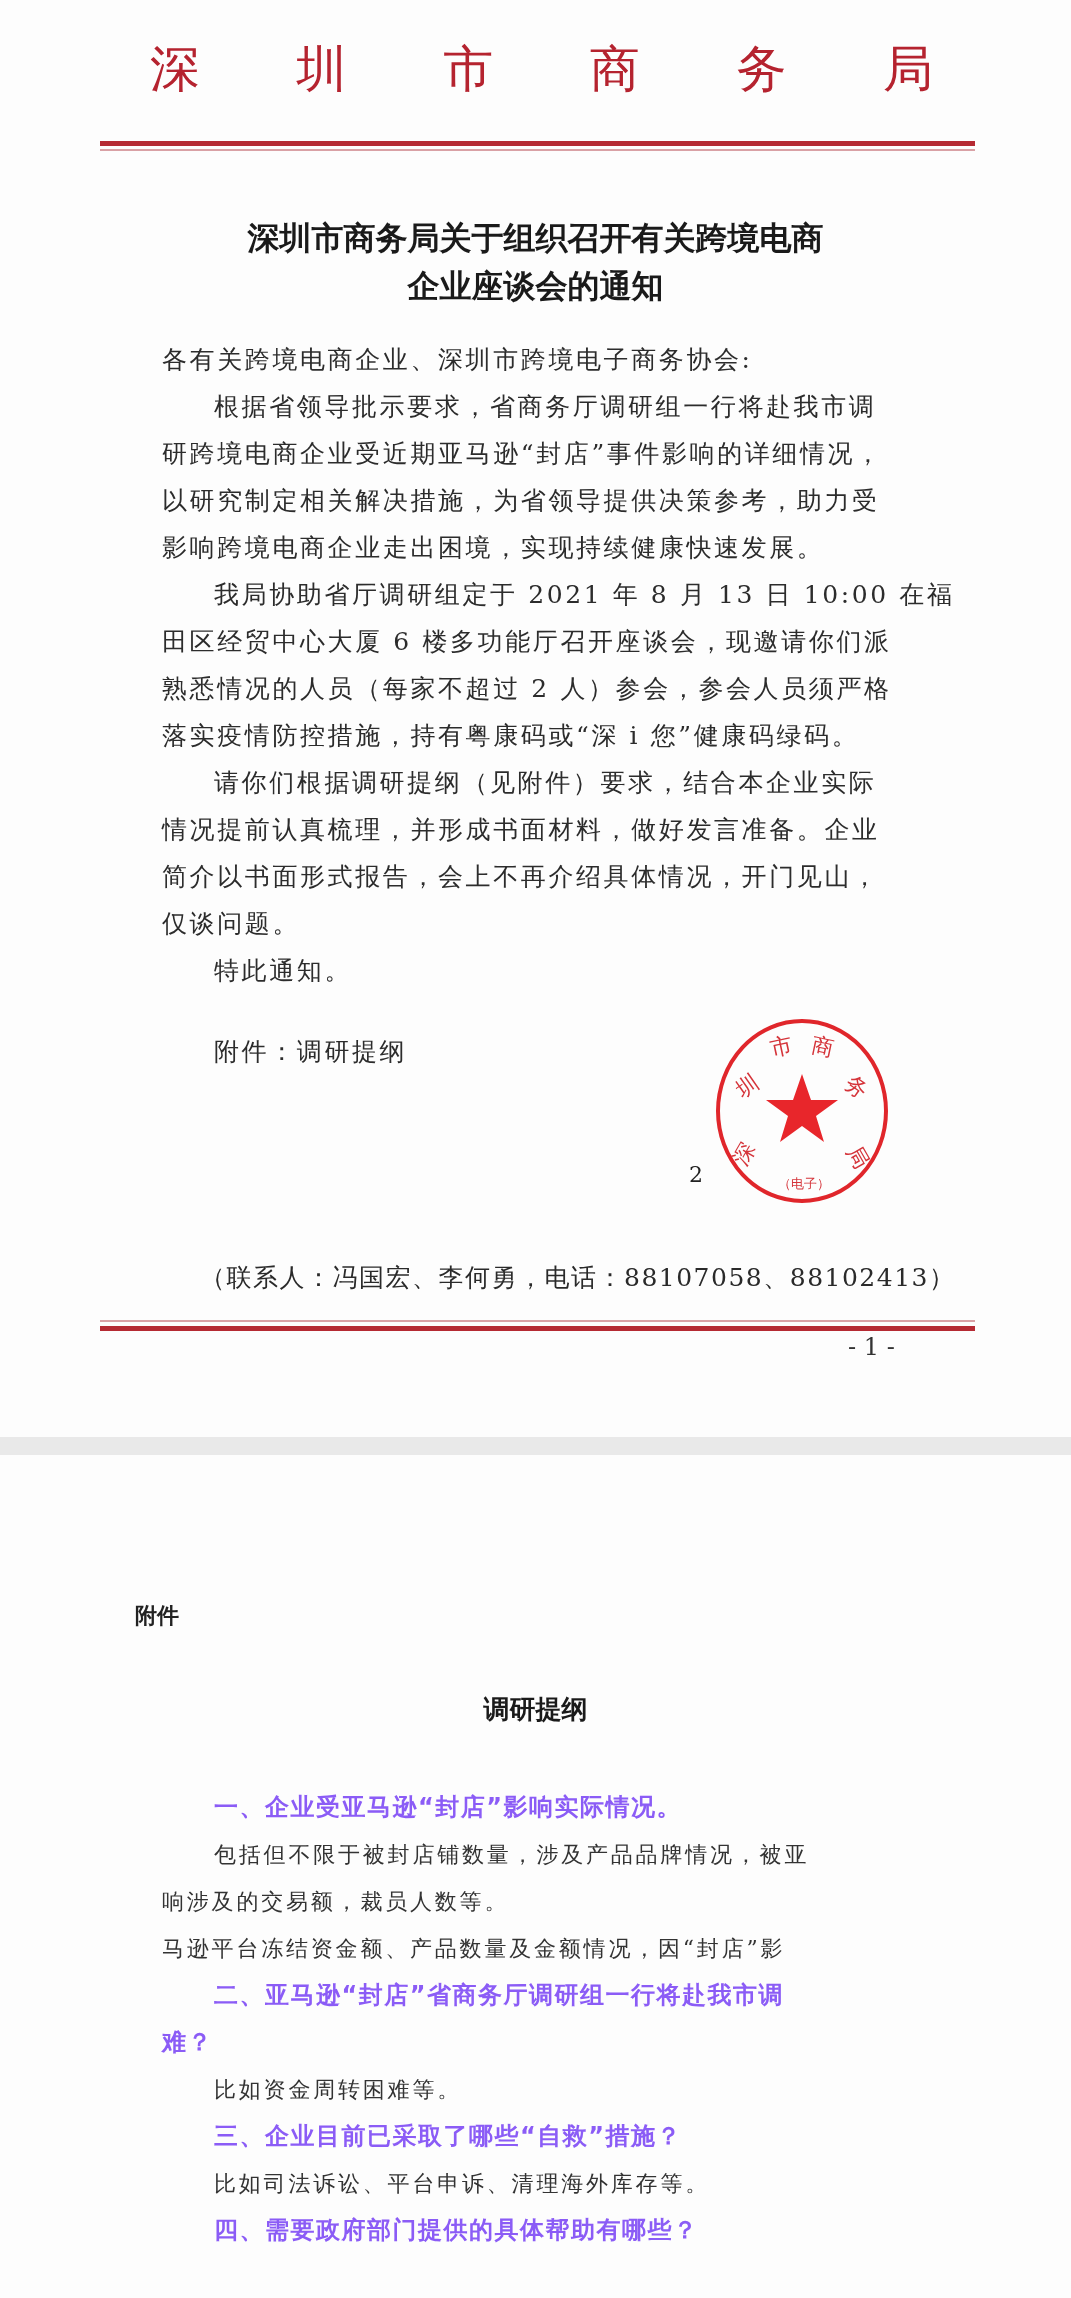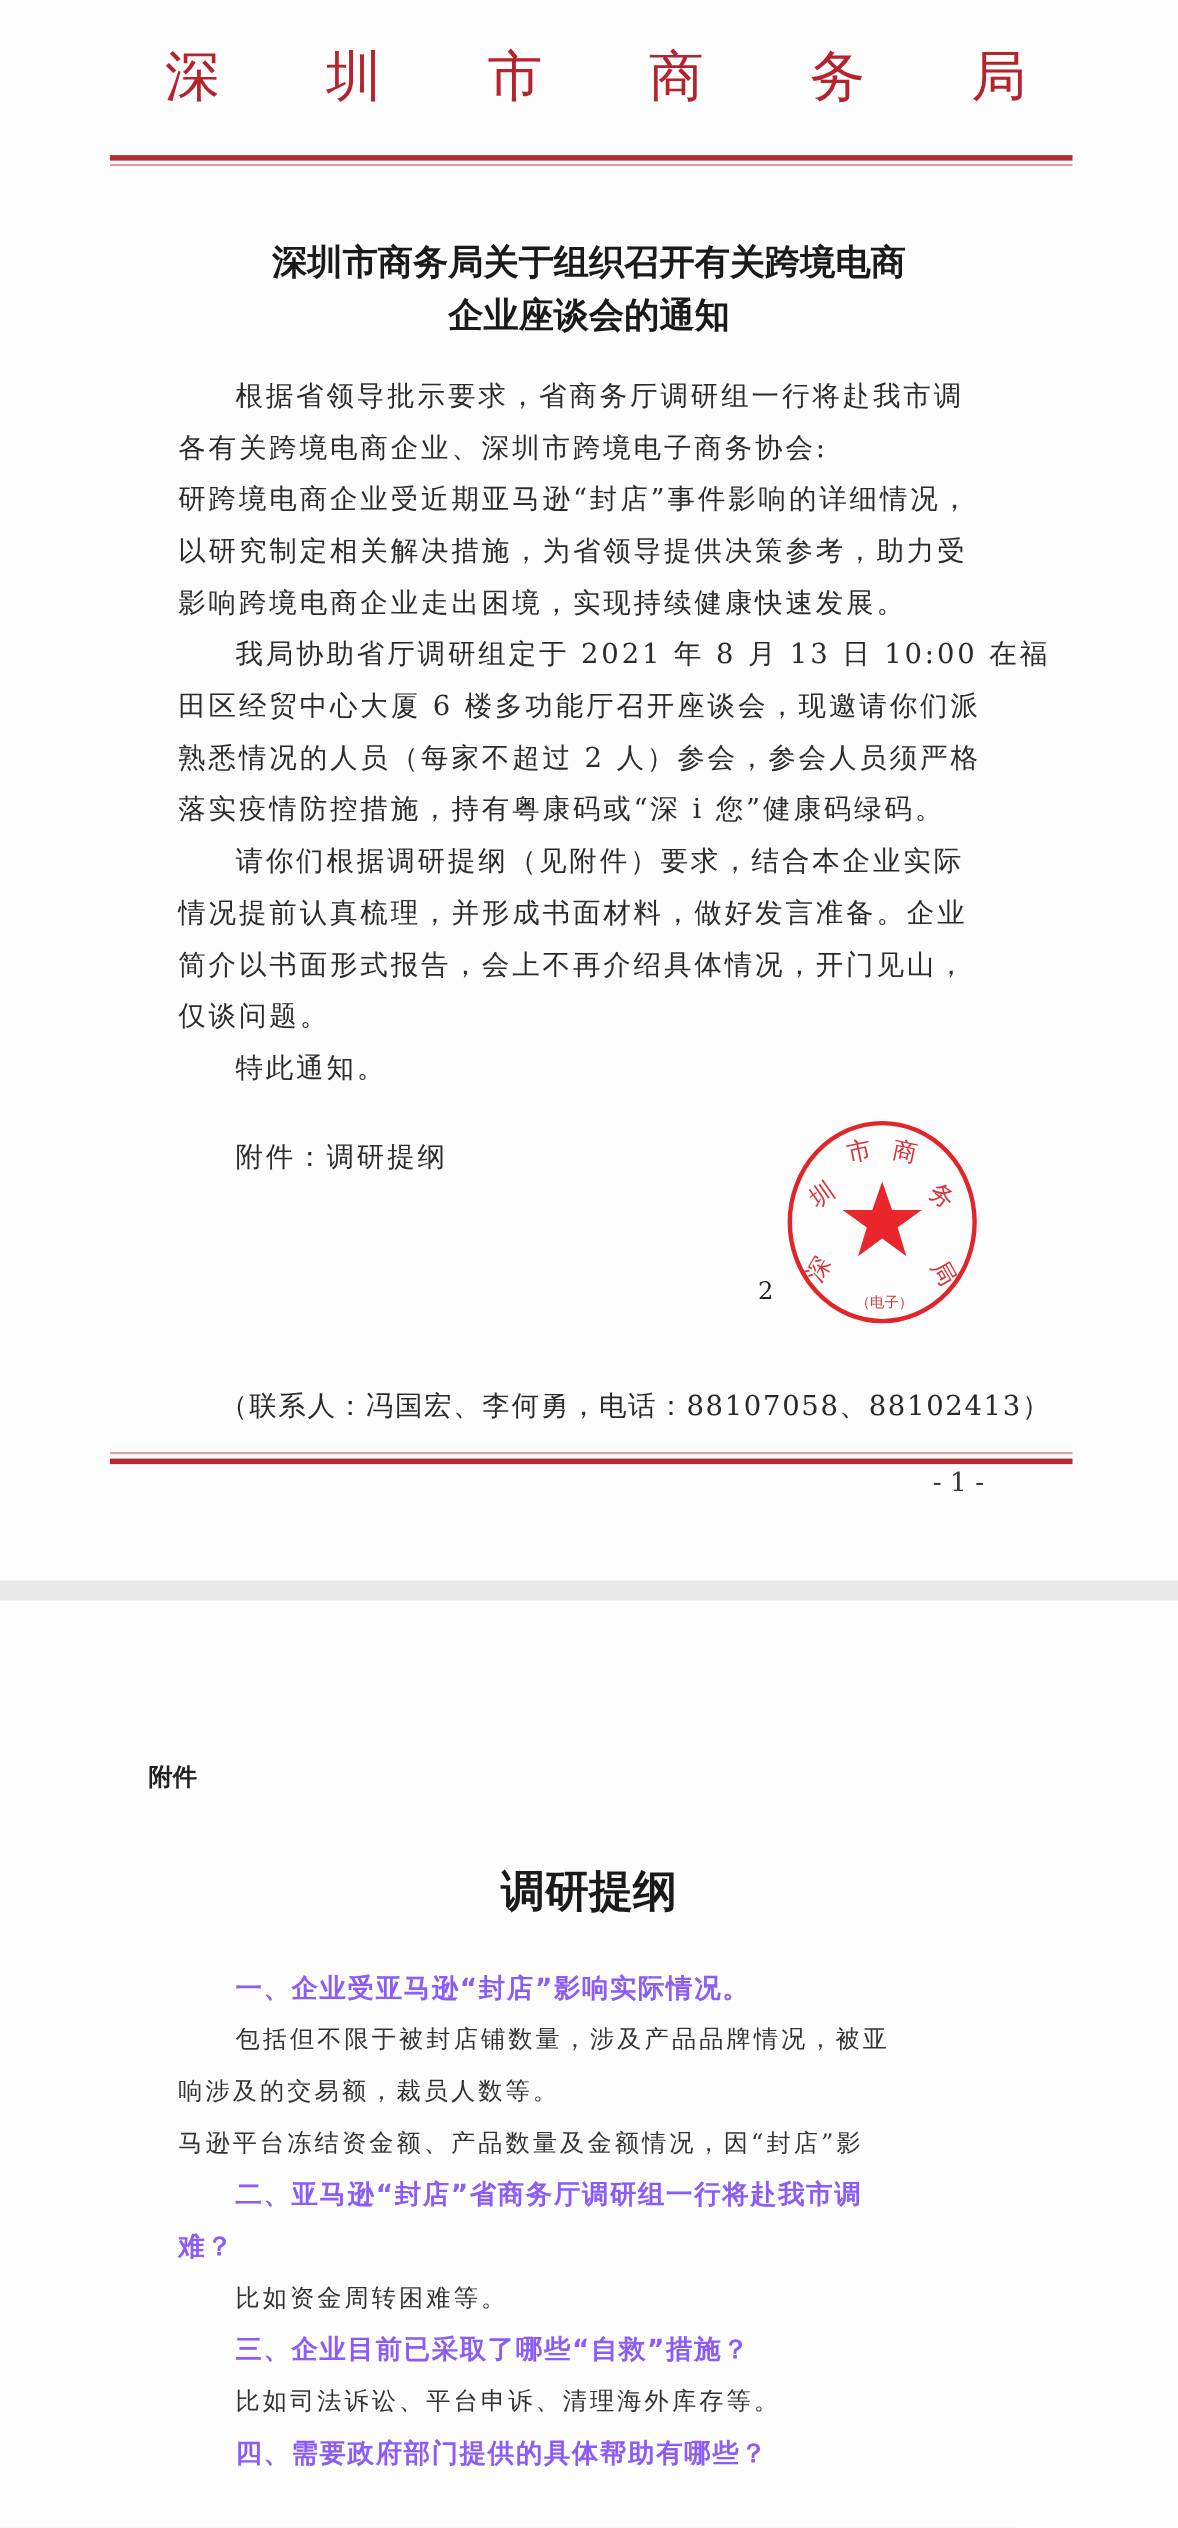--- a/index.html
+++ b/index.html
@@ -68,21 +68,21 @@
   .seal-2 {
     left: 689px; top: 1162px; font-size: 22px; color: #222;
   }
 
   
   .p2-label {
     left: 135px; font-size: 22px; font-family: "DejaVu Sans", sans-serif; color: #222;
     font-weight: bold;
   }
   .p2-title {
-    left: 0; width: 1071px; text-align: center; font-size: 40px; font-weight: bold; color: #1a1a1a;
+    left: 0; width: 1071px; text-align: center; font-size: 26px; font-weight: bold; color: #1a1a1a;
   }
   .heading-line {
     font-family: "DejaVu Sans", sans-serif;
     font-weight: bold;
     font-size: 24px; line-height: 47px; color: #8b5cf6;
     white-space: nowrap;
     letter-spacing: 1.5px;
   }
   .p2-body {
     font-size: 22px; line-height: 47px; color: #333;
@@ -106,23 +106,23 @@
 
   <div class="abs red-rule rule-thick" style="top:141px;"></div>
   <div class="abs red-rule rule-thin" style="top:149px;"></div>
 
   <div class="abs doc-title" style="top:214px;">
     <div>深圳市商务局关于组织召开有关跨境电商</div>
     <div>企业座谈会的通知</div>
   </div>
 
   <div class="abs" style="left:162px; top:336px;">
+    <div class="body-line">各有关跨境电商企业、深圳市跨境电子商务协会:</div>
+
     <div class="body-line indent">根据省领导批示要求，省商务厅调研组一行将赴我市调</div>
-
-    <div class="body-line">各有关跨境电商企业、深圳市跨境电子商务协会:</div>
     <div class="body-line">研跨境电商企业受近期亚马逊“封店”事件影响的详细情况，</div>
     <div class="body-line">以研究制定相关解决措施，为省领导提供决策参考，助力受</div>
     <div class="body-line">影响跨境电商企业走出困境，实现持续健康快速发展。</div>
 
     <div class="body-line indent">我局协助省厅调研组定于 2021 年 8 月 13 日 10:00 在福</div>
     <div class="body-line">田区经贸中心大厦 6 楼多功能厅召开座谈会，现邀请你们派</div>
     <div class="body-line">熟悉情况的人员（每家不超过 2 人）参会，参会人员须严格</div>
     <div class="body-line">落实疫情防控措施，持有粤康码或“深 i 您”健康码绿码。</div>
 
     <div class="body-line indent">请你们根据调研提纲（见附件）要求，结合本企业实际</div>

